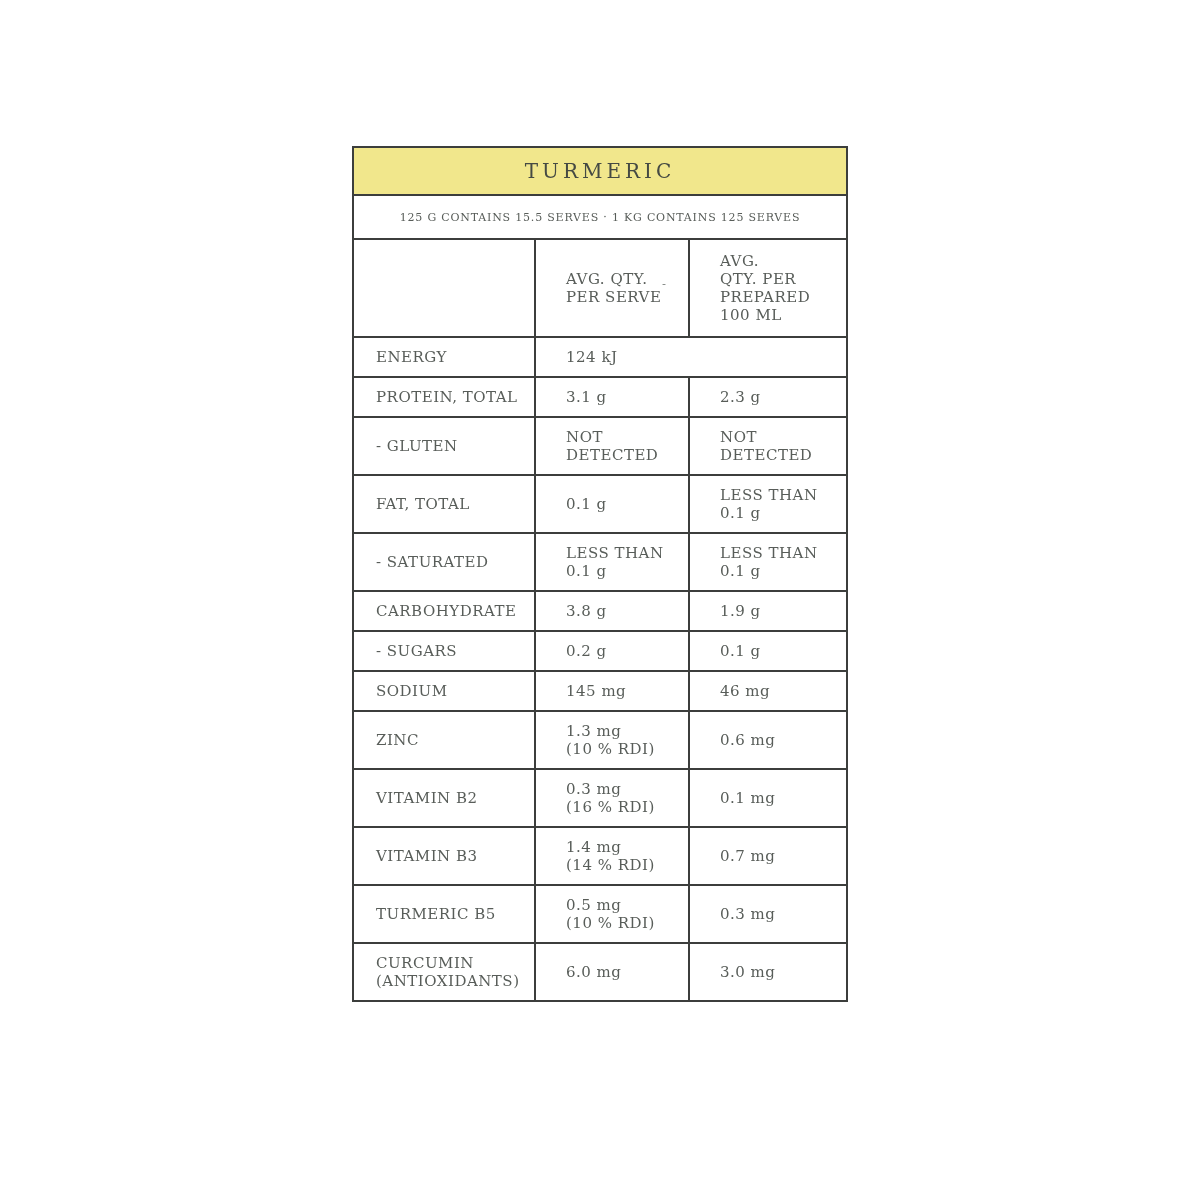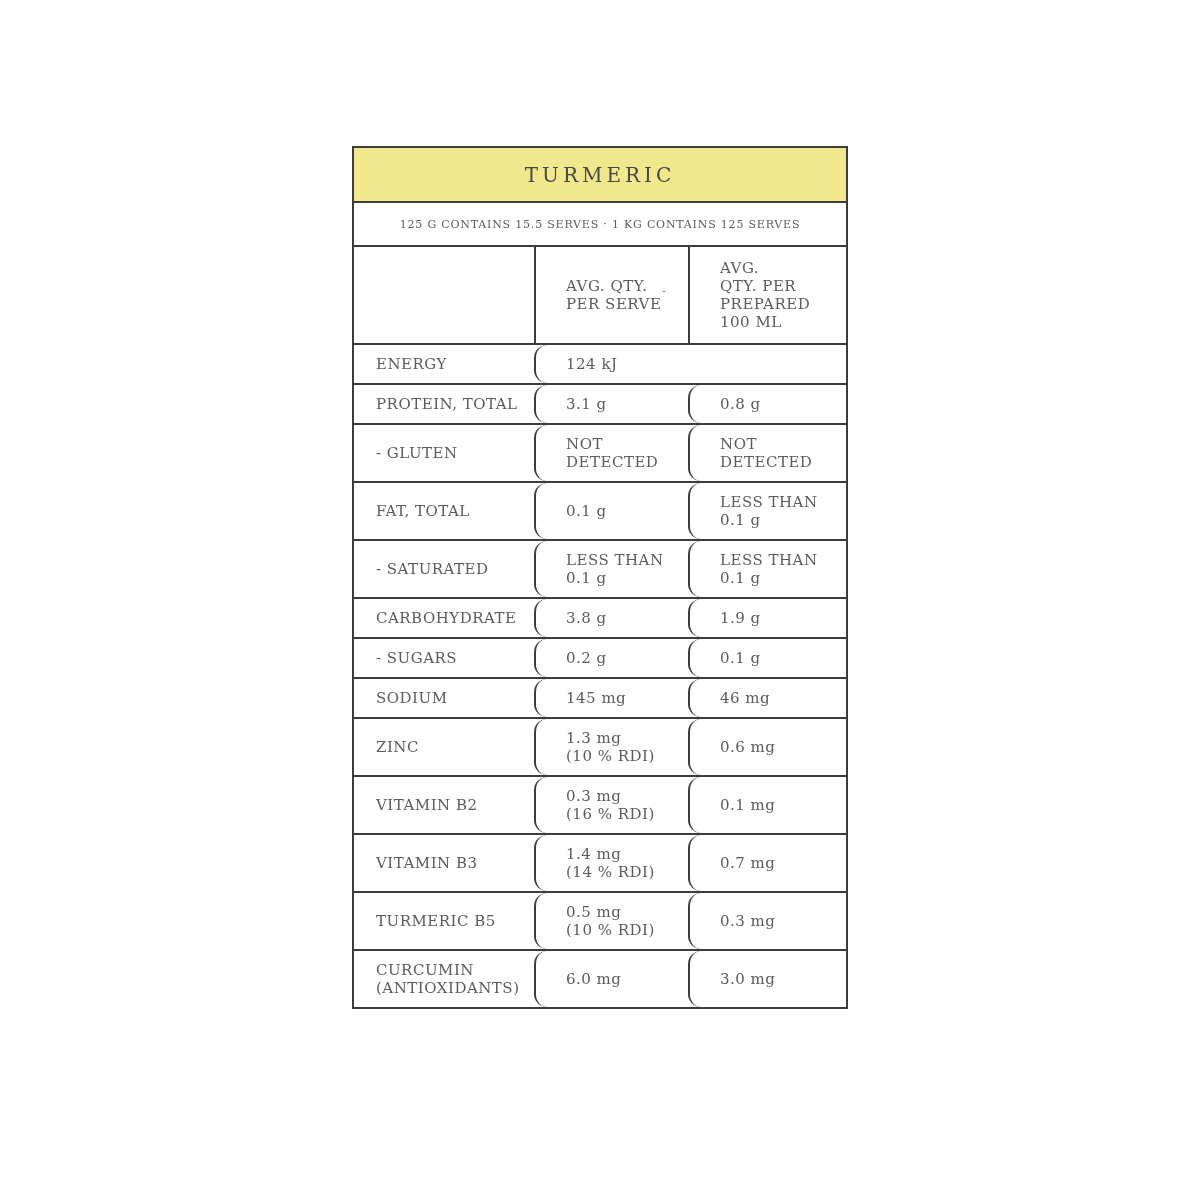--- a/index.html
+++ b/index.html
@@ -13,21 +13,21 @@
   html,body{width:1200px;height:1200px;background:var(--page-bg);
     font-family:"DejaVu Serif", serif;color:var(--text);}
   .canvas{width:1200px;height:1200px;position:relative;}
   .panel{
     position:absolute;left:352px;top:146px;width:496px;
     border:2px solid var(--border);
     background:#ffffff;
   }
   .title-band{
     background:var(--header-bg);
-    height:55px;
+    height:48px;
     display:flex;align-items:center;justify-content:center;
     border-bottom:2px solid var(--border);
   }
   .title-band h1{
     font-size:20px;font-weight:normal;letter-spacing:4px;
     color:var(--title-text);
   }
   .serves-band{
     height:44px;
     display:flex;align-items:center;justify-content:center;
@@ -43,21 +43,21 @@
   .cell{
     display:flex;align-items:center;
     padding:10px 0 10px 22px;
     font-size:15px;letter-spacing:0.5px;
     line-height:18px;
     white-space:pre-line;
   }
   .cell.c2,.cell.c3{border-left:2px solid var(--border);padding-left:30px;}
   .head-row .cell{min-height:92px;}
   .head-row .cell.c3{padding-top:12px;padding-bottom:12px;}
-  .data-row .cell{min-height:38px;border-radius:13px;}
+  .data-row .cell{min-height:38px;}
   sup{font-size:10px;line-height:0;vertical-align:super;}
 </style>
 </head>
 <body>
 
 <div class="canvas">
   <div class="panel">
 
     <div class="title-band">
       <h1>TURMERIC</h1>
@@ -78,21 +78,21 @@
     </div>
 
     <div class="grid-row data-row">
       <div class="cell c1">ENERGY</div>
       <div class="cell c2">124 kJ</div>
     </div>
 
     <div class="grid-row data-row">
       <div class="cell c1">PROTEIN, TOTAL</div>
       <div class="cell c2">3.1 g</div>
-      <div class="cell c3">0.8 g</div>
+      <div class="cell c3">2.3 g</div>
     </div>
 
     <div class="grid-row data-row">
       <div class="cell c1">- GLUTEN</div>
       <div class="cell c2">NOT
 DETECTED</div>
       <div class="cell c3">NOT
 DETECTED</div>
     </div>
 

